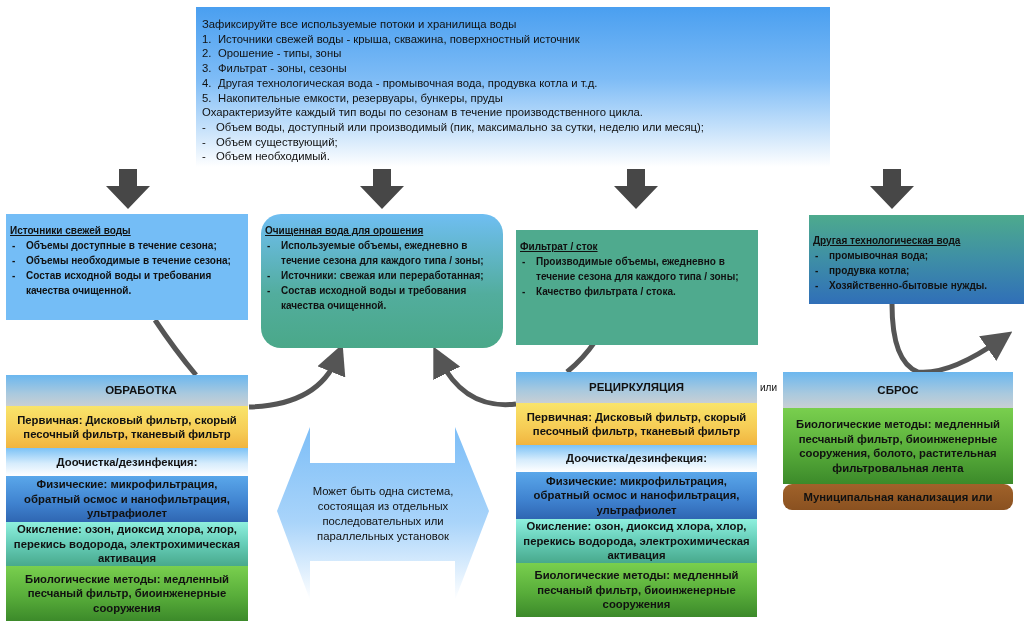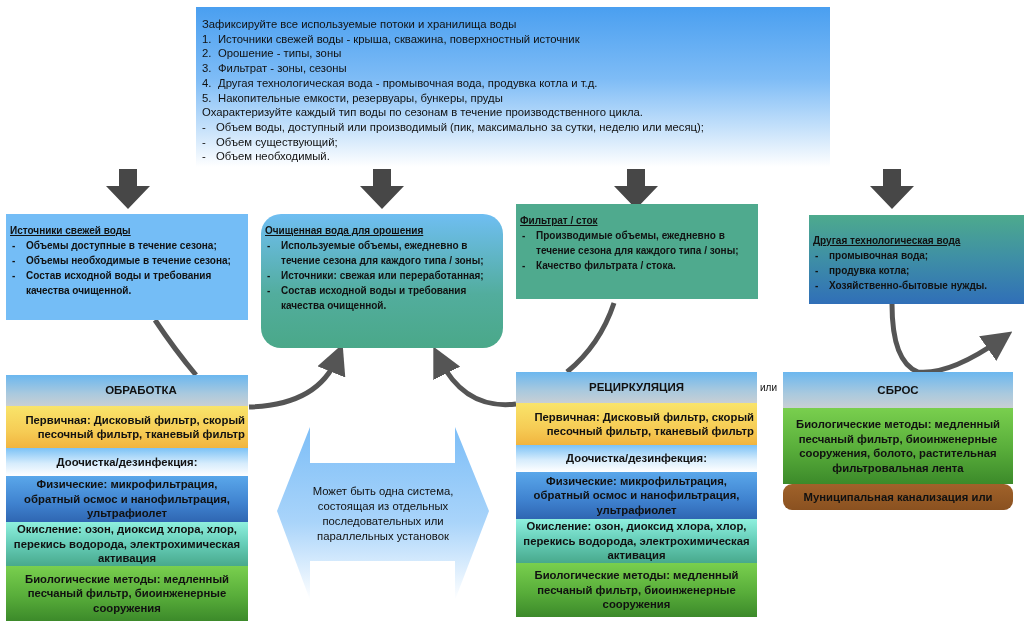--- a/index.html
+++ b/index.html
@@ -31,29 +31,29 @@
     font-size: 10px; line-height: 15px; font-weight: bold;
   }
   .info-box .title { text-decoration: underline; }
   .info-box ul { list-style: none; margin: 0; padding: 0; }
   .info-box li { position: relative; padding-left: 16px; }
   .info-box li::before { content: "-"; position: absolute; left: 2px; }
 
   #box-fresh { left: 6px; top: 214px; width: 242px; height: 106px; background: #74bdf6; }
   #box-irrig { left: 261px; top: 214px; width: 242px; height: 134px;
     background: linear-gradient(to bottom, #6fbef2 0%, #52ad9d 60%, #4aa889 100%); border-radius: 20px; }
-  #box-filtrate { left: 516px; top: 204px; width: 242px; height: 95px; background: #4faa8e; }
+  #box-filtrate { left: 516px; top: 230px; width: 242px; height: 115px; background: #4faa8e; }
   #box-other { left: 770px; top: 215px; width: 243px; height: 89px;
     background: linear-gradient(to bottom, #4daa8d 0%, #3e8ea6 50%, #306fb8 100%); padding-top: 18px; margin-left: 39px; }
 
   
   .stack { font-size: 11.3px; line-height: 14.5px; font-weight: bold; text-align: center; }
   .stack .row { display: flex; flex-direction: column; justify-content: center; align-items: center; box-sizing: border-box; padding: 0 3px; }
   .row-head { background: linear-gradient(to bottom, #6bb7ef 0%, #a9c9de 60%, #c8cfd4 100%); font-size: 11.5px; }
-  .row-primary { background: linear-gradient(to bottom, #f9e46a 0%, #f6cc55 60%, #f1b43f 100%); font-weight: normal; text-align: right; }
+  .row-primary { background: linear-gradient(to bottom, #f9e46a 0%, #f6cc55 60%, #f1b43f 100%); font-weight: normal; }
   .row-doo { background: linear-gradient(to bottom, #7cc2f6 0%, #d6ecfc 55%, #ffffff 100%); }
   .row-phys { background: linear-gradient(to bottom, #5aa7ea 0%, #3f82cf 60%, #2f66b2 100%); font-weight: normal; }
   .row-oxid { background: linear-gradient(to bottom, #8ff0de 0%, #66cdb8 50%, #48a98c 100%); font-weight: normal; }
   .row-bio { background: linear-gradient(to bottom, #79cf4e 0%, #58ad3a 55%, #3c8a2a 100%); font-weight: normal; }
   .row-muni { background: linear-gradient(to bottom, #a0622a 0%, #8a5120 100%); font-weight: normal; border-radius: 9px; }
   .stack .row-primary, .stack .row-phys, .stack .row-oxid, .stack .row-bio, .stack .row-muni { font-weight: bold; }
 
   #stack-treat { left: 6px; top: 375px; width: 242px; }
   #stack-recirc { left: 516px; top: 372px; width: 241px; }
   #stack-discharge { left: 783px; top: 372px; width: 230px; }

